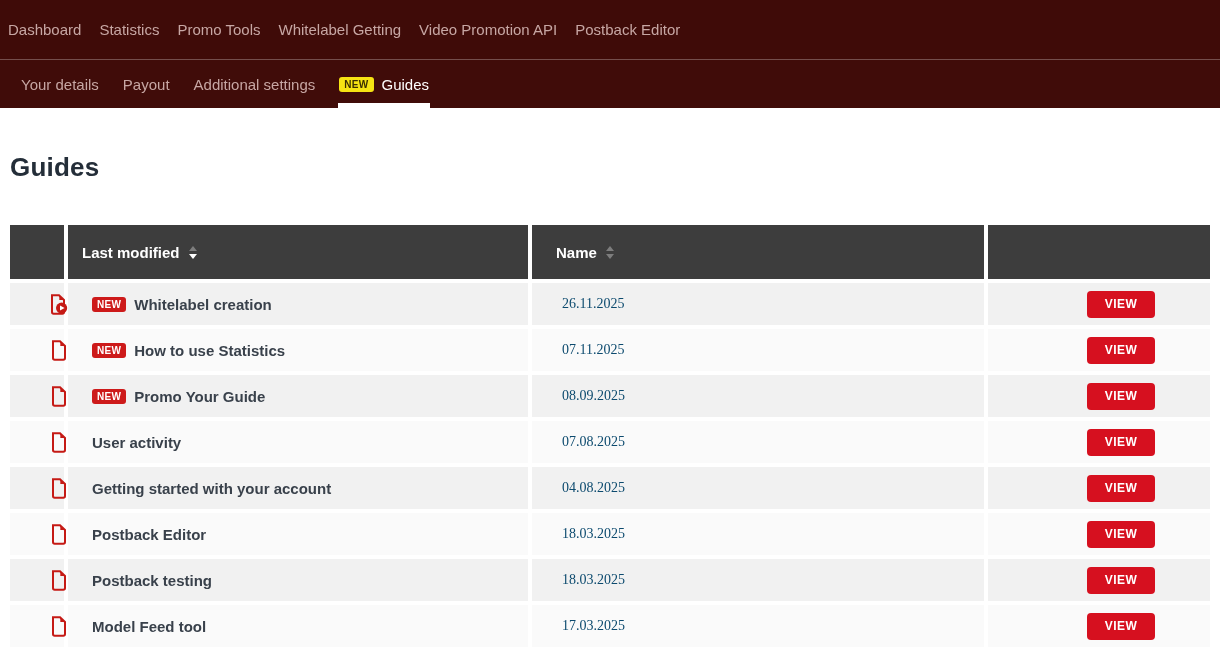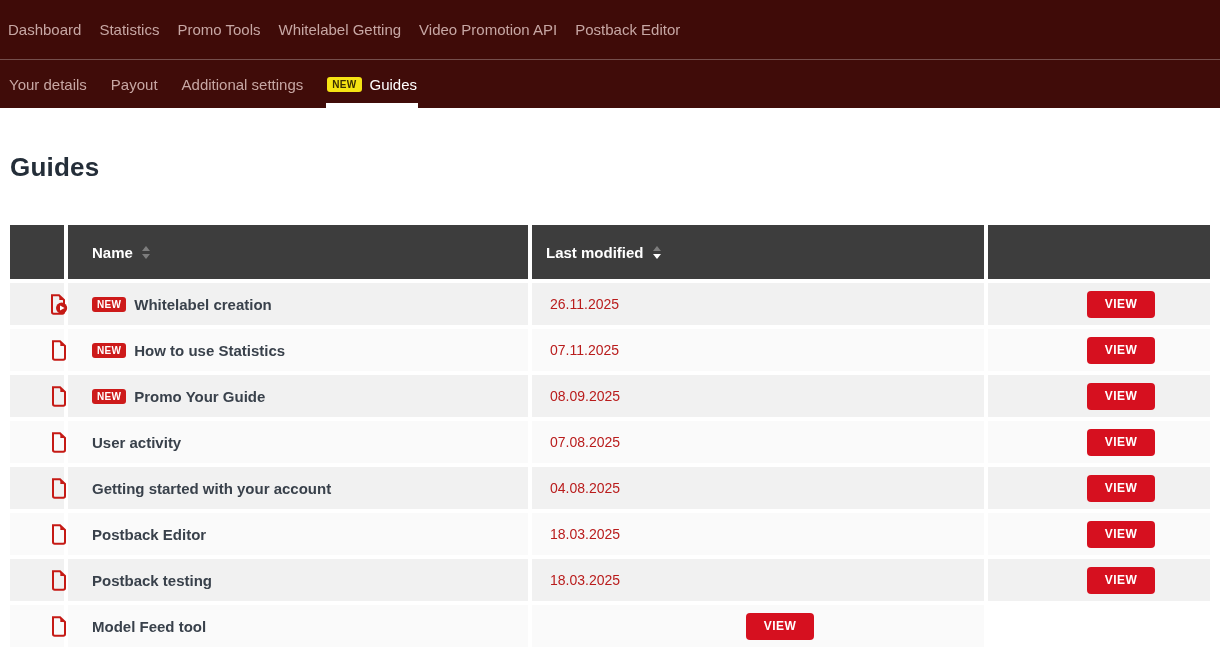--- a/index.html
+++ b/index.html
@@ -28,21 +28,21 @@
     cursor: pointer;
   }
 
   
   .subnav {
     height: 48px;
     background: #400c09;
     display: flex;
     align-items: stretch;
     gap: 22px;
-    padding: 0 8px;
+    padding: 0 20px;
   }
   .subnav .tab {
     display: flex;
     align-items: center;
     gap: 8px;
     color: #c7a7a4;
     font-size: 15px;
     text-decoration: none;
     position: relative;
     padding: 0 1px;
@@ -93,21 +93,21 @@
     font-weight: bold;
     font-size: 15px;
   }
   .th.name-h { padding-left: 24px; cursor: pointer; }
   .th.date-h { padding-left: 14px; cursor: pointer; }
   .td { height: 42px; }
   .row-odd  { background: #f1f1f1; }
   .row-even { background: #fafafa; }
   .td.icon-c { justify-content: center; }
   .td.name-c { padding-left: 24px; font-weight: bold; font-size: 15px; color: #39414b; gap: 8px; }
-  .td.date-c { padding-left: 18px; font-size: 14px; color: #b91c1c; font-weight: normal; }
+  .td.date-c { padding-left: 30px; font-size: 14px; color: #0c4a6e; font-weight: normal; font-family: Liberation Serif, serif; }
   .td.act-c  { justify-content: center; }
 
   .badge-red {
     background: #cd1a1a;
     color: #ffffff;
     font-size: 10px;
     font-weight: bold;
     padding: 2px 5px;
     border-radius: 3px;
     letter-spacing: .3px;
@@ -163,34 +163,34 @@
       <span class="badge-yellow">NEW</span>
       <span>Guides</span>
     </a>
   </nav>
 
 <main>
   <h1>Guides</h1>
 
   <div class="table" id="guides-table">
     <div class="cell th"></div>
+    <div class="cell th date-h">
+      <span>Last modified</span>
+      <span class="sort">
+          <i class="up"></i>
+          <i class="down on"></i>
+        </span>
+    </div>
     <div class="cell th name-h">
       <span>Name</span>
       <span class="sort">
           <i class="up"></i>
           <i class="down"></i>
         </span>
     </div>
-    <div class="cell th date-h">
-      <span>Last modified</span>
-      <span class="sort">
-          <i class="up"></i>
-          <i class="down on"></i>
-        </span>
-    </div>
     <div class="cell th"></div>
   <div class="cell td icon-c row-odd">
         <span>
           <svg class="icon-svg" width="20" height="23" viewBox="0 0 20 23">
             <path d="M3 2.2 h7 L15 6.9 V19 a1.7 1.7 0 0 1 -1.7 1.7 H4.7 A1.7 1.7 0 0 1 3 19 Z" fill="none" stroke="#c51a15" stroke-width="2"></path>
             <path d="M10.3 2.2 L15 6.9 H10.3 Z" fill="#c51a15"></path>
             <circle cx="12.6" cy="15.1" r="5.6" fill="#c51a15"></circle>
             <path d="M11 12.6 l4.6 2.5 -4.6 2.5 Z" fill="#ffffff"></path>
           </svg>
         </span>
@@ -299,17 +299,18 @@
         <span>
           <svg class="icon-svg" width="18" height="23" viewBox="0 0 18 23">
             <path d="M3 2.2 h7 L15 6.9 V19 a1.7 1.7 0 0 1 -1.7 1.7 H4.7 A1.7 1.7 0 0 1 3 19 Z" fill="none" stroke="#c51a15" stroke-width="2"></path>
             <path d="M10.3 2.2 L15 6.9 H10.3 Z" fill="#c51a15"></path>
           </svg>
         </span>
       </div>
       <div class="cell td name-c row-even">
         <span>Model Feed tool</span>
       </div>
+      <div class="cell td date-c row-even">17.03.2025</div>
       <div class="cell td act-c row-even">
         <button class="view-btn">VIEW</button>
       </div>
     </div>
 </main>
 
 </body></html>

